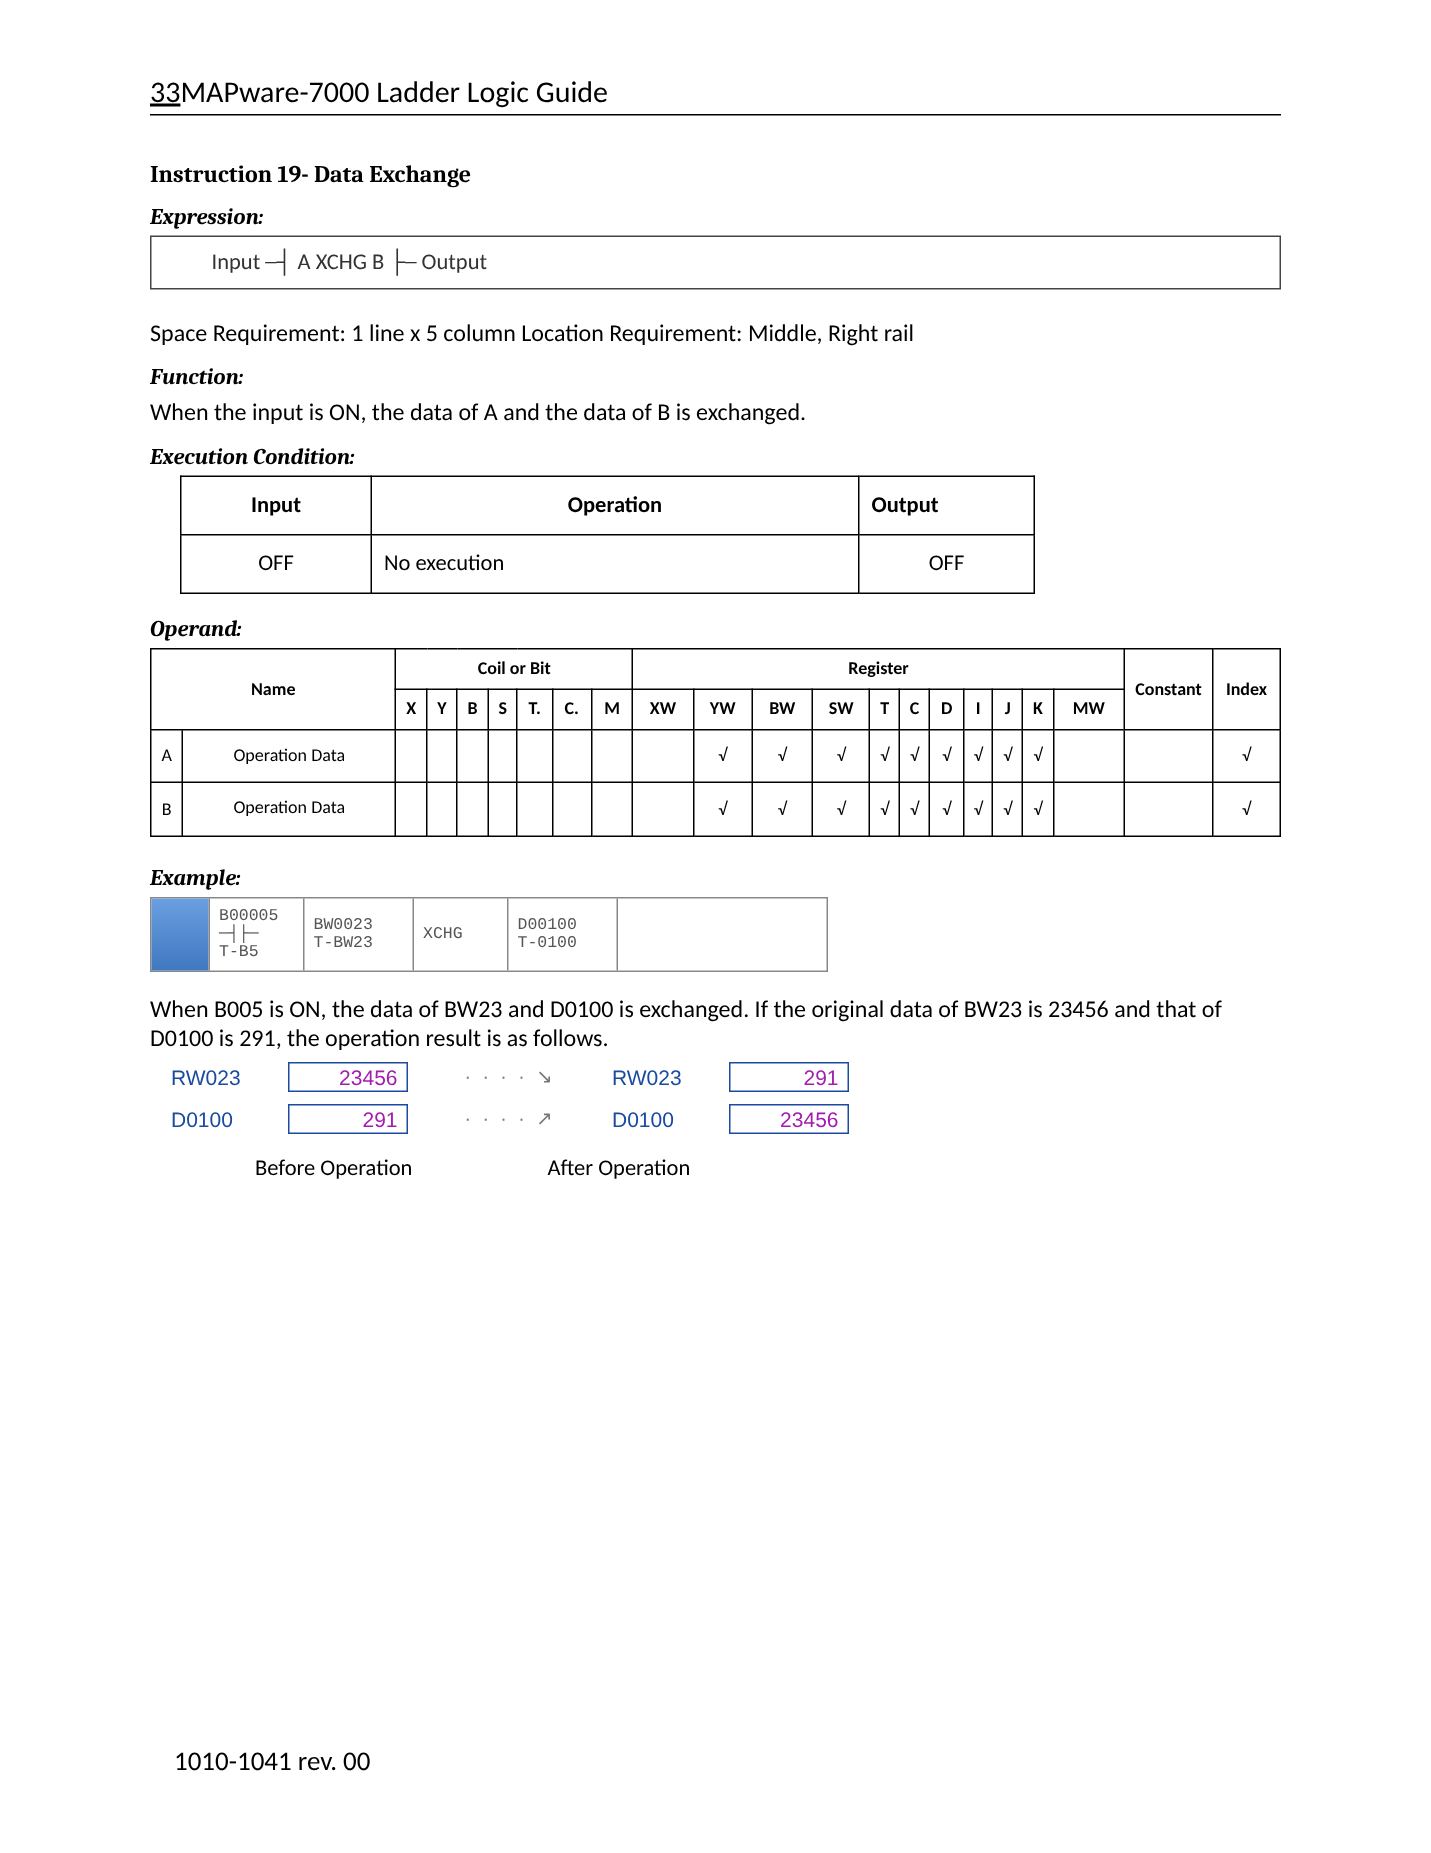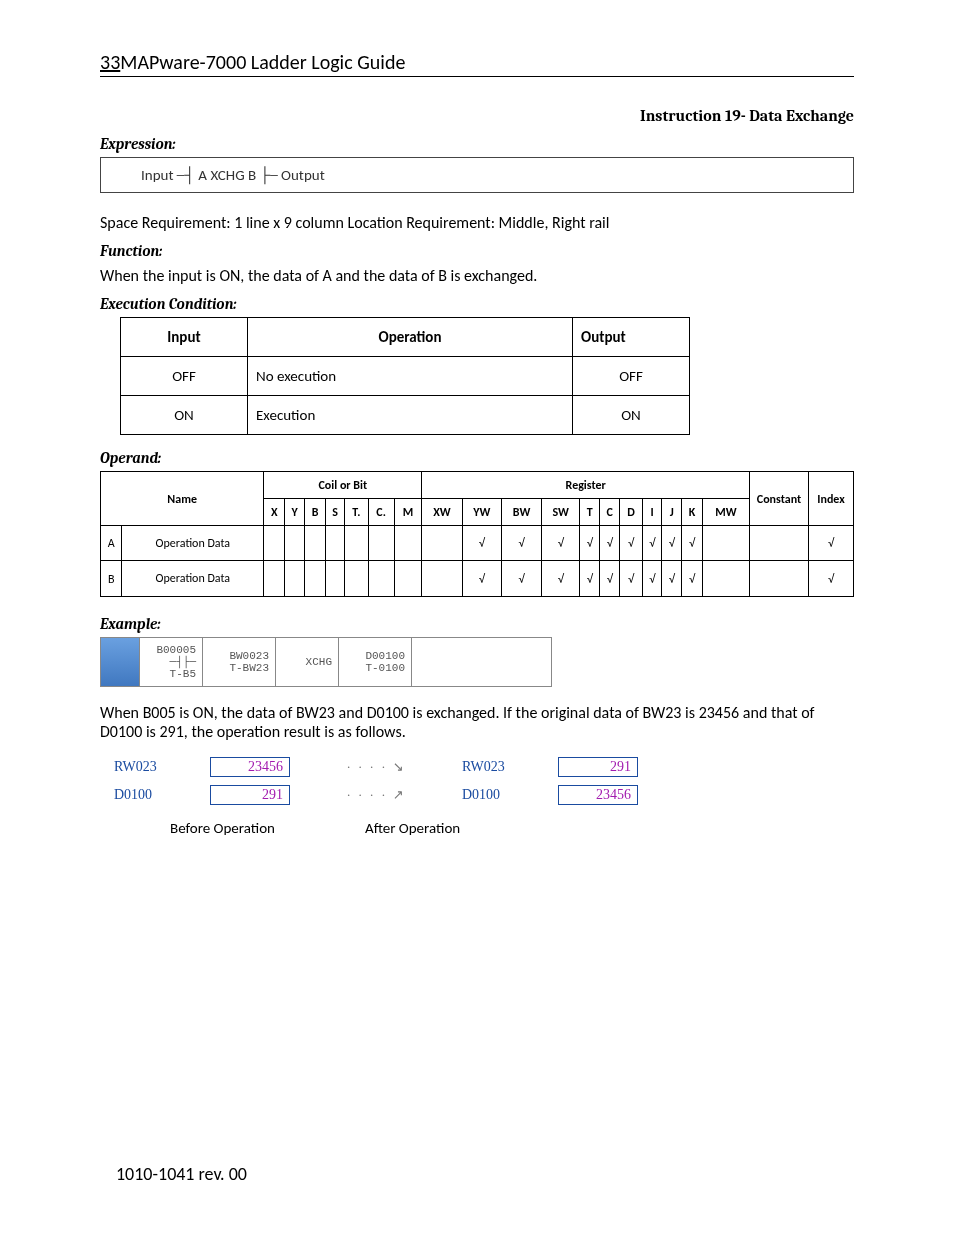--- a/index.html
+++ b/index.html
@@ -21,21 +21,20 @@
     margin-bottom: 30px;
     font-size: 20px;
   }
   .page-num { text-decoration: underline; }
   .doc-title { }
   .section-title {
     font-family: Cambria, Georgia, serif;
     font-weight: bold;
     font-size: 16px;
     margin: 8px 0 8px 0;
-    text-align: right;
   }
   .sub-label {
     font-family: Cambria, Georgia, serif;
     font-style: italic;
     font-weight: bold;
     font-size: 15px;
     margin: 10px 0 4px 0;
   }
   .expr-box {
     border: 1px solid #444;
@@ -82,34 +81,34 @@
   }
   .ex-left {
     width: 38px;
     background: linear-gradient(#6aa0e0,#4078c0);
     border-right: 1px solid #888;
   }
   .ex-cell {
     border-right: 1px solid #888;
     font-size: 11px;
     color: #555;
-    display: flex; flex-direction: column; align-items:flex-end; justify-content:center;
+    display: flex; flex-direction: column; align-items:flex-start; justify-content:center;
     padding: 0 6px;
     font-family: 'Courier New', monospace;
   }
   .ex-cell.wide { flex: 1; border-right: none; }
   .ex-diagram {
     display: grid;
     grid-template-columns: 70px 80px 120px 70px 80px;
-    gap: 8px 26px;
+    gap: 8px 8px;
     align-items: center;
     font-size: 14px;
     color: #1a4ba0;
-    font-family: Liberation Serif, serif;
-    margin: 16px 0 14px 14px;
+    font-family: Liberation Sans, sans-serif;
+    margin: 6px 0 14px 14px;
   }
   .val-box {
     border: 1px solid #1a4ba0;
     text-align: right;
     padding: 1px 6px;
     font-size: 14px;
     color: #a21caf;
   }
   .arrow-cell {
     font-size: 13px;
@@ -136,42 +135,37 @@
 <div class="header-row">
   <span class="page-num">33</span>
   <span class="doc-title">MAPware-7000 Ladder Logic Guide</span>
 </div>
 
 <div class="section-title">Instruction 19- Data Exchange</div>
 
 <div class="sub-label">Expression:</div>
 <div class="expr-box">Input   ─┤ A   XCHG    B ├─  Output</div>
 
-<div class="body-text">Space Requirement: 1 line x 9 column     Location Requirement: Middle, Right rail</div>
+<div class="body-text">Space Requirement: 1 line x 5 column     Location Requirement: Middle, Right rail</div>
 
 <div class="sub-label">Function:</div>
 <div class="body-text">When the input is ON, the data of A and the data of B is exchanged.</div>
 
 <div class="sub-label">Execution Condition:</div>
 <table class="exec">
   <tbody>
       <tr>
     <th style="width:110px;text-align:center">Input</th>
     <th>Operation</th>
     <th style="width:100px;text-align:left">Output</th>
   </tr>
   <tr>
     <td class="center">OFF</td>
     <td>No execution</td>
     <td class="center">OFF</td>
-  </tr>
-  <tr>
-    <td class="center">ON</td>
-    <td>Execution</td>
-    <td class="center">ON</td>
   </tr>
 </tbody>
   </table>
 
 <div class="sub-label">Operand:</div>
 <table class="operand">
   <tbody>
       <tr>
     <th colspan="2" rowspan="2">Name</th>
     <th colspan="7">Coil or Bit</th>

